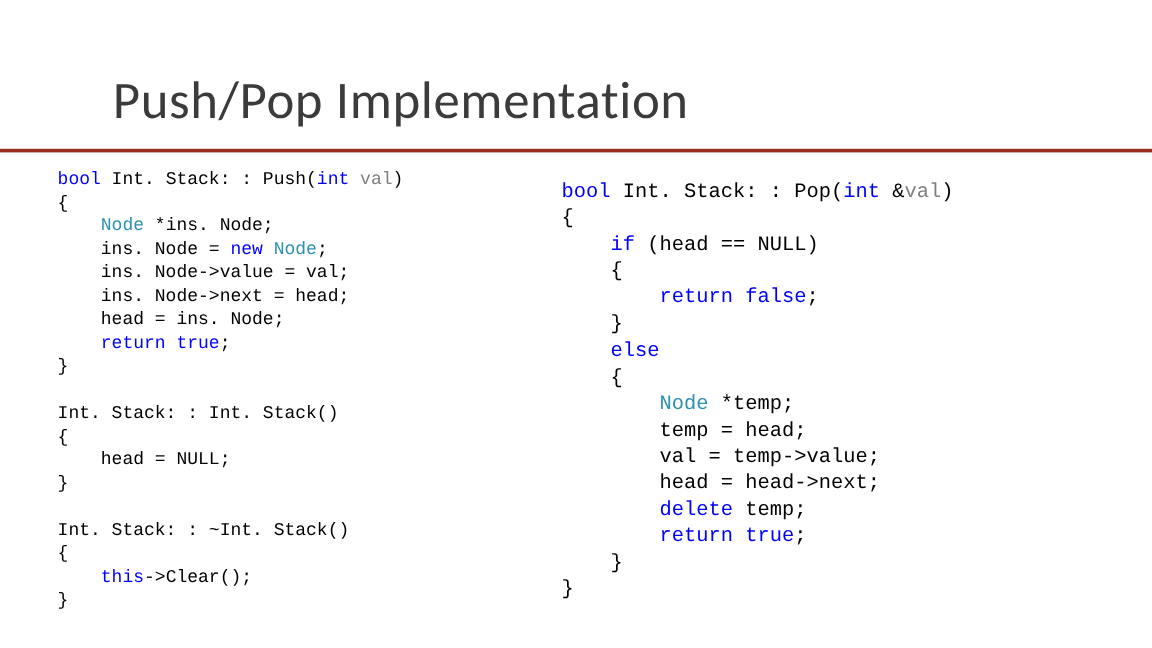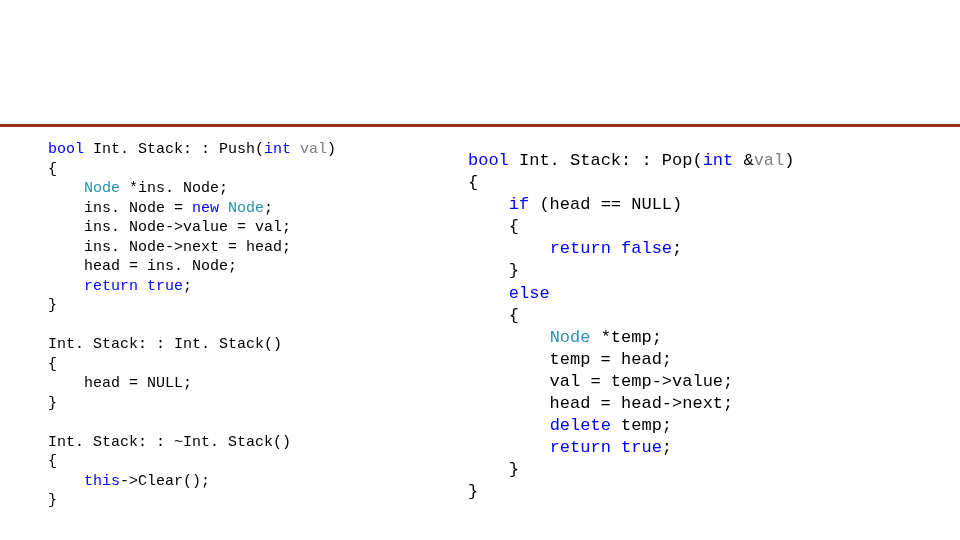--- a/index.html
+++ b/index.html
@@ -55,20 +55,21 @@
   }
   .kw   { color: #0000ff; }   
   .type { color: #2b91af; }   
   .gray { color: #808080; }   
 </style>
 </head>
 <body>
 
 <div class="slide">
 
+  <div class="title">Push/Pop Implementation</div>
   <div class="underline"></div>
 
   <div class="code code-right"><span class="kw">bool</span><span> Int. Stack: : Pop(</span><span class="kw">int</span><span> &amp;</span><span class="gray">val</span><span>)</span>
 <span>{</span>
 <span>    </span><span class="kw">if</span><span> (head == NULL)</span>
 <span>    {</span>
 <span>        </span><span class="kw">return</span><span> </span><span class="kw">false</span><span>;</span>
 <span>    }</span>
 <span>    </span><span class="kw">else</span>
 <span>    {</span>

